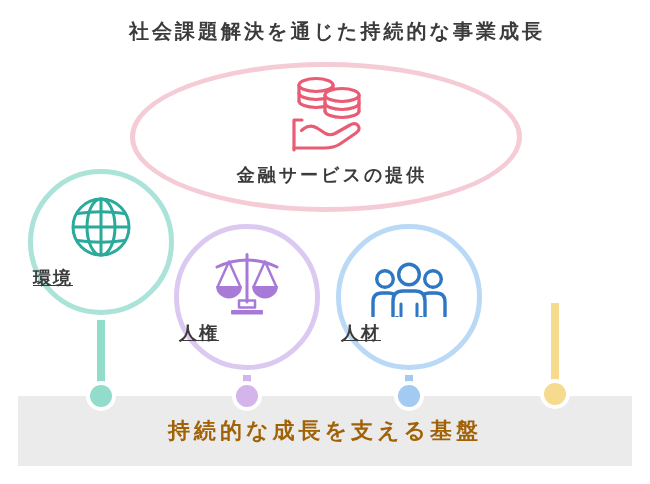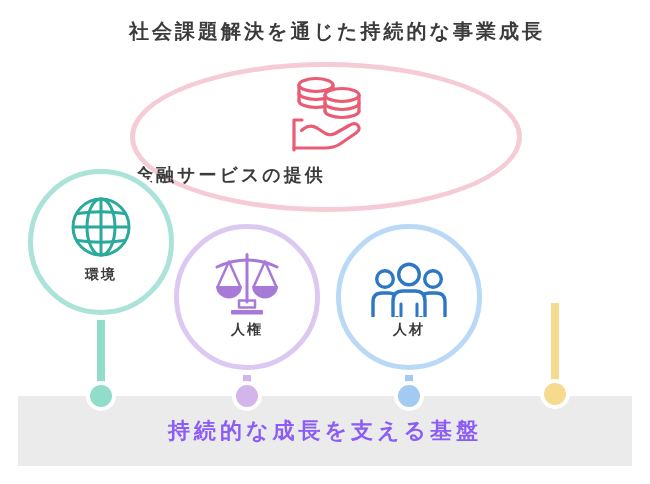--- a/index.html
+++ b/index.html
@@ -3,47 +3,47 @@
 <meta charset="utf-8">
 <style>
   html,body{margin:0;padding:0;background:#fff;}
   .stage{position:relative;width:650px;height:484px;background:#ffffff;overflow:hidden;
          font-family:"Liberation Sans","DejaVu Sans",sans-serif;color:#3b3b3b;}
   .title{position:absolute;top:18px;left:12px;width:650px;text-align:center;
          font-size:20px;font-weight:bold;letter-spacing:3px;z-index:6;}
   .ellipse{position:absolute;left:130px;top:62px;width:392px;height:150px;box-sizing:border-box;
            border:5px solid #f5cbd6;border-radius:50%;background:#fff;z-index:1;}
   .ellipse .icon{position:absolute;left:151px;top:6px;}
-  .ellipse .e-label{position:absolute;left:0;top:96px;width:100%;text-align:left;
+  .ellipse .e-label{position:absolute;left:6px;top:96px;width:100%;text-align:center;
            font-size:18px;font-weight:bold;letter-spacing:3px;}
   .circle{position:absolute;width:146px;height:146px;box-sizing:border-box;border-radius:50%;
           background:#fff;z-index:5;box-shadow:0 0 0 5px #fff;}
   .circle .icon{position:absolute;left:50%;transform:translateX(-50%);}
-  .circle .c-label{position:absolute;left:0;top:92px;width:100%;text-align:center;
-          font-size:14px;font-weight:bold;letter-spacing:2px;}
+  .circle .c-label{position:absolute;left:0;top:92px;width:100%;
+          font-size:18px;font-weight:bold;letter-spacing:2px;text-decoration:underline;}
   .c-env{left:28px;top:169px;border:5px solid #ace3d9;}
   .c-rights{left:174px;top:224px;border:5px solid #dcc9f1;}
   .c-people{left:336px;top:224px;border:5px solid #bad9f6;}
   .c-gov{left:482px;top:172px;border:5px solid #f8e6ad;}
   .c-env .icon{top:22px;} .c-rights .icon{top:22px;}
   .c-people .icon{top:32px;} .c-gov .icon{top:14px;}
   .stem{position:absolute;width:8px;z-index:2;}
   .s-env{left:97px;top:300px;height:96px;background:#92dccb;}
   .s-rights{left:243px;top:352px;height:44px;background:#d3b5ec;}
   .s-people{left:405px;top:352px;height:44px;background:#a3caf1;}
   .s-gov{left:551px;top:303px;height:92px;background:#f6da8e;}
   .dot{position:absolute;width:22px;height:22px;border-radius:50%;z-index:4;
        box-shadow:0 0 0 4px #fff;top:385px;}
   .d-env{left:90px;background:#92dccb;}
   .d-rights{left:236px;background:#d3b5ec;}
   .d-people{left:398px;background:#a3caf1;}
   .d-gov{left:544px;top:383px;background:#f6da8e;}
   .basebar{position:absolute;left:18px;top:396px;width:614px;height:70px;background:#ebebeb;z-index:3;}
   .basebar .b-label{width:100%;line-height:70px;text-align:center;font-size:22px;
-       font-weight:bold;letter-spacing:4px;color:#8b5cf6;}
+       font-weight:bold;letter-spacing:4px;color:#a16207;}
 </style>
 </head>
 <body>
 
 <div class="stage">
 
   <div class="title">社会課題解決を通じた持続的な事業成長</div>
 
   <div class="stem s-env"></div>
   <div class="stem s-rights"></div>

